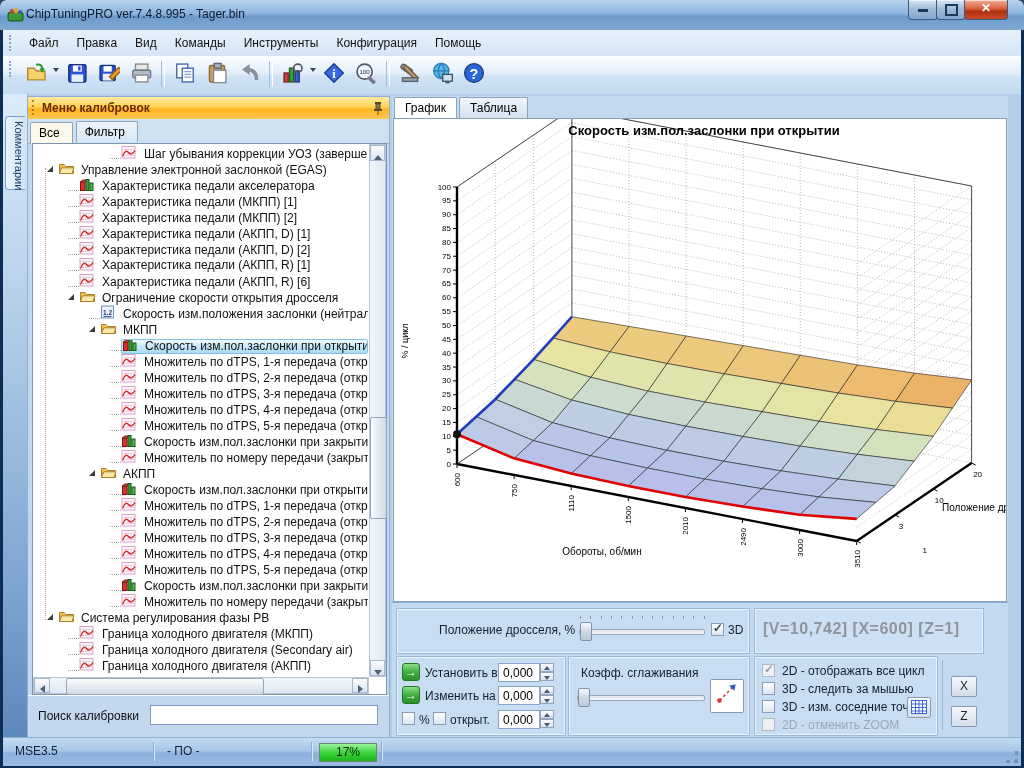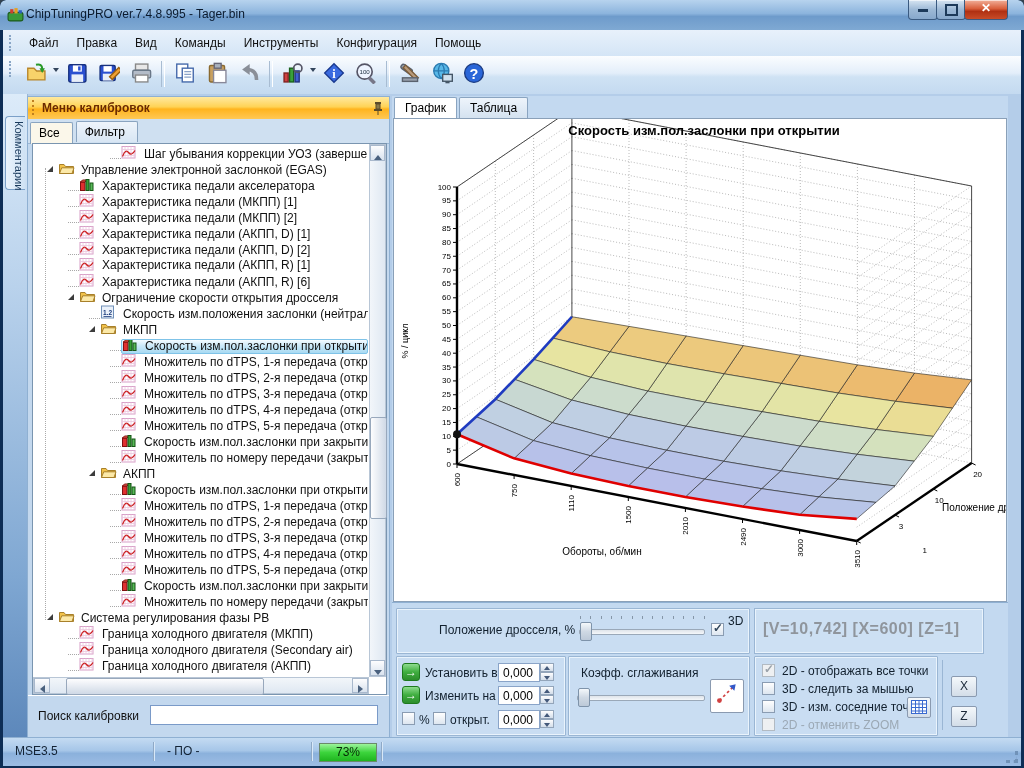--- a/index.html
+++ b/index.html
@@ -811,21 +811,21 @@
           <text x="310" y="16" font-size="13" font-weight="bold" text-anchor="middle" fill="#000">Скорость изм.пол.заслонки при открытии</text>
         </svg>
     </div>
     <div id="ctrlarea" class="abs">
       <div class="grp" style="left:4px;top:5px;width:352px;height:44px;">
         <span class="abs small-label" style="left:42px;top:14px;">Положение дросселя, %</span>
         <span id="ticks1"><span class="tick" style="left: 183px; top: 7px;"></span><span class="tick" style="left: 193.3px; top: 7px;"></span><span class="tick" style="left: 203.6px; top: 7px;"></span><span class="tick" style="left: 213.9px; top: 7px;"></span><span class="tick" style="left: 224.2px; top: 7px;"></span><span class="tick" style="left: 234.5px; top: 7px;"></span><span class="tick" style="left: 244.8px; top: 7px;"></span><span class="tick" style="left: 255.1px; top: 7px;"></span><span class="tick" style="left: 265.4px; top: 7px;"></span><span class="tick" style="left: 275.7px; top: 7px;"></span><span class="tick" style="left: 286px; top: 7px;"></span><span class="tick" style="left: 296.3px; top: 7px;"></span><span class="tick" style="left: 306.6px; top: 7px;"></span></span>
         <div class="slider-track" style="left:182px;top:20px;width:124px;"></div>
         <div class="slider-thumb" style="left:183px;top:13px;"></div>
         <div class="cb checked" style="left:314px;top:14px;"></div>
-        <span class="abs small-label" style="left:331px;top:5px;">3D</span>
+        <span class="abs small-label" style="left:331px;top:14px;">3D</span>
       </div>
       <div id="vbox" class="abs" style="left:362px;top:5px;width:228px;height:44px;border:1px solid #9ab6d4;box-shadow:inset 0 0 0 1px #e9f3fc;background:#cde0f3;">
         <span id="value-display" class="abs">[V=10,742] [X=600] [Z=1]</span>
       </div>
       <div class="grp" style="left:4px;top:53px;width:168px;height:78px;">
         <div class="erow" style="top:6px;">
           <span class="green-btn">→</span>
           <span class="elabel">Установить в</span>
           <input class="einput" value="0,000" style="">
           <span class="spin">
@@ -862,21 +862,21 @@
           <svg width="26" height="26" viewBox="0 0 24 24">
               <path d="M5 19 L19 5" stroke="#d04040" stroke-width="1.6" stroke-dasharray="2.5 2.5" fill="none"></path>
               <path d="M20 4 l-6 1.2 l4.8 4.8 Z" fill="#3358c8"></path>
               <circle cx="5" cy="19" r="2.2" fill="#d04040"></circle>
             </svg>
         </div>
       </div>
       <div class="grp" style="left:362px;top:53px;width:182px;height:78px;">
         <span id="options"><div class="optrow" style="top: 6px;">
               <span class="cb checked disabled" style="left: 7px; top: 1px;"></span>
-              <span class="optlabel">2D - отображать все точки</span>
+              <span class="optlabel">2D - отображать все цикл</span>
             </div><div class="optrow" style="top: 24px;">
               <span class="cb" style="left: 7px; top: 1px;"></span>
               <span class="optlabel">3D - следить за мышью</span>
             </div><div class="optrow" style="top: 42px;">
               <span class="cb" style="left: 7px; top: 1px;"></span>
               <span class="optlabel">3D - изм. соседние точки</span>
               <span class="sqbtn" style="left: 152px; top: -2px; width: 24px; height: 21px; padding-top: 2px;"><svg width="16" height="14" viewBox="0 0 16 14">
                   <rect x="0.5" y="0.5" width="15" height="13" fill="#fff" stroke="#3a6ad0"></rect>
                   <path d="M0.5 4 h15 M0.5 7.5 h15 M0.5 11 h15 M4.5 0.5 v13 M8 0.5 v13 M11.5 0.5 v13" stroke="#3a6ad0" stroke-width="1"></path>
                 </svg></span>
@@ -889,17 +889,17 @@
         <span id="axis-buttons"><div class="sqbtn" style="left: 8px; top: 16px; width: 26px; height: 21px; line-height: 19px;">X</div><div class="sqbtn" style="left: 8px; top: 46px; width: 26px; height: 21px; line-height: 19px;">Z</div></span>
       </div>
     </div>
   </div>
 
   <div id="statusbar" class="abs">
     <span class="sfield" style="left:12px;">MSE3.5</span>
     <span class="ssep" style="left:150px;"></span>
     <span class="sfield" style="left:164px;">- ПО -</span>
     <span class="ssep" style="left:308px;"></span>
-    <span id="progress-badge">73%</span>
+    <span id="progress-badge">17%</span>
     <span class="ssep" style="left:378px;"></span>
     <span id="grip-dots"></span>
   </div>
 </div>
 
 </body></html>

